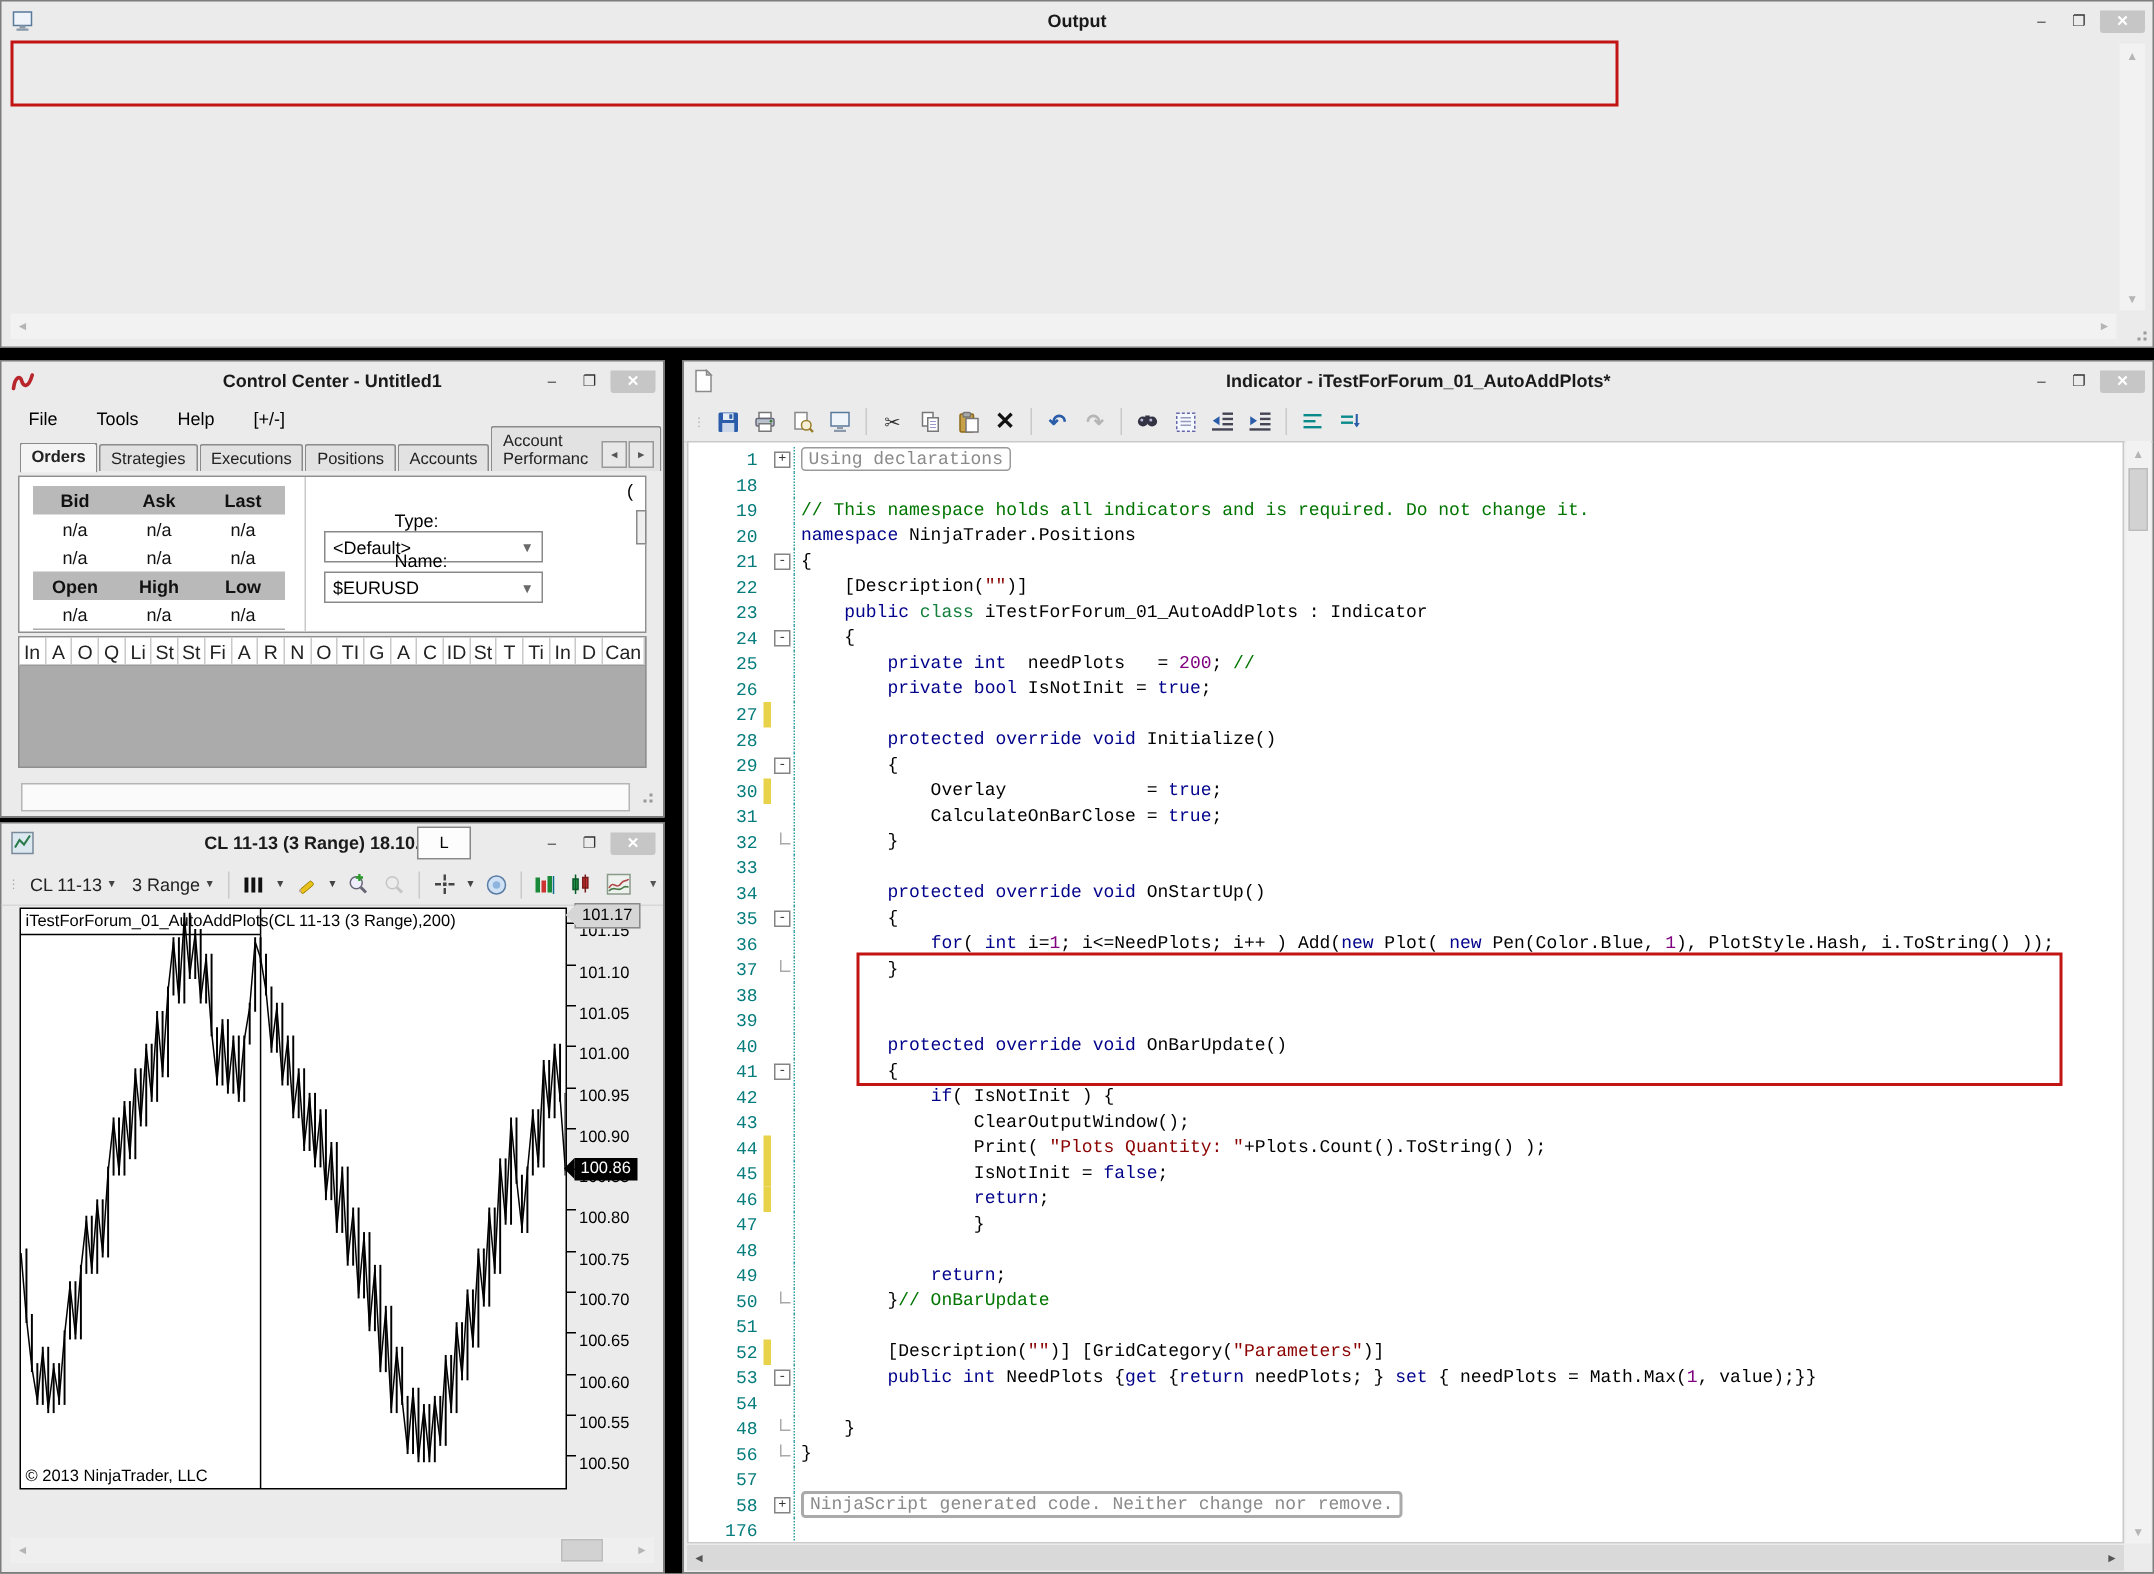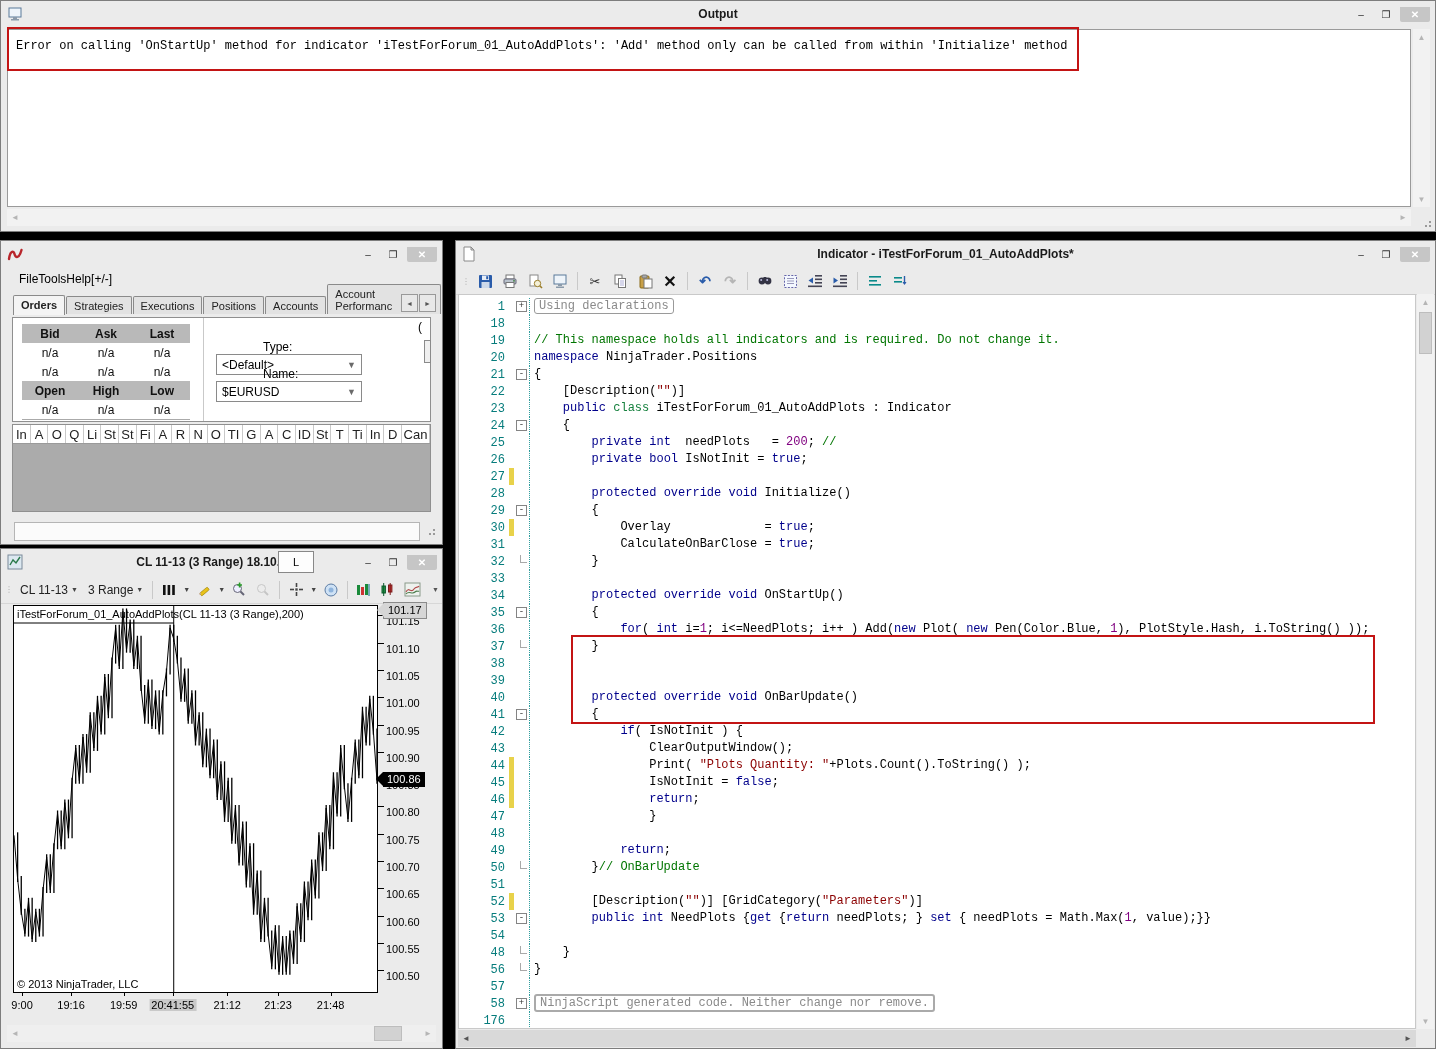--- a/index.html
+++ b/index.html
@@ -18,21 +18,21 @@
   .sb.h{height:17px;}
   .sb.v{width:17px;flex-direction:column;justify-content:space-between;}
   .sb .thumb{background:#d2d2d2;border:1px solid #bdbdbd;}
   .grip{position:absolute;width:10px;height:10px;}
   .grip i{position:absolute;width:2px;height:2px;background:#9a9a9a;}
   
   #out-body{position:absolute;left:6px;top:28px;right:24px;bottom:24px;background:#fff;border:1px solid #9a9a9a;}
   #out-text{position:absolute;left:8px;top:9px;font-size:12px;white-space:pre;}
   .anno{position:absolute;border:2px solid #c31414;pointer-events:none;z-index:5;}
   
-  .menubar{height:24px;display:flex;align-items:center;padding-left:18px;font-size:12px;}
+  .menubar{height:24px;display:flex;align-items:center;padding-left:18px;gap:26px;font-size:12px;}
   .tabstrip{height:23px;display:flex;align-items:flex-end;padding-left:12px;position:relative;}
   .tab{border:1px solid #8a8a8a;border-bottom:none;background:#e2e2e2;font-size:11px;padding:3px 7px 2px;margin-right:1px;border-radius:2px 2px 0 0;color:#222;}
   .tab.active{background:#f4f4f4;font-weight:bold;padding-bottom:4px;position:relative;top:1px;}
   .tabarrows{position:absolute;right:6px;bottom:2px;display:flex;gap:1px;}
   .tabarrow{width:15px;height:16px;border:1px solid #999;background:#e8e8e8;font-size:7px;color:#555;display:flex;align-items:center;justify-content:center;}
   #cc-panel{position:absolute;left:11px;right:11px;top:76px;height:103px;background:#fff;border:1px solid #8f8f8f;}
   #quote-table{position:absolute;left:9px;top:6px;width:168px;font-size:12px;border-bottom:1px solid #aaa;}
   .qrow{display:flex;height:19px;}
   .qcell{flex:1;display:flex;align-items:center;justify-content:center;color:#111;}
   .qhead{background:#b9b9b9;font-weight:bold;}
@@ -93,23 +93,20 @@
           <rect x="4" y="13" width="8" height="1.5" fill="#8a9aaa"></rect>
         </svg>
     </span>
     <span class="title">Output</span>
     <span class="caps">
       <span class="capbtn">–</span>
       <span class="capbtn">❐</span>
       <span class="capbtn close">✕</span>
     </span>
   </div>
-  <div id="out-body">
-    <div id="out-text" class="mono">Error on calling 'OnStartUp' method for indicator 'iTestForForum_01_AutoAddPlots': 'Add' method only can be called from within 'Initialize' method</div>
-  </div>
   <div class="anno" style="left: 6px; top: 26px; width: 1068px; height: 40px; border-color: rgb(195, 20, 20);"></div>
   <div class="sb v" style="right:5px;top:28px;bottom:24px;">
     <span class="ar sb-u">▲</span>
       <span class="ar sb-d">▼</span>
   </div>
   <div class="sb h" style="left:6px;right:24px;bottom:5px;justify-content:space-between;">
     <span class="ar sb-l">◄</span>
       <span class="ar sb-r">►</span>
   </div>
   <div class="grip" style="right:4px;bottom:4px;">
@@ -119,20 +116,21 @@
   </div>
 </div>
 
 <div class="win" id="w-cc" style="left:0;top:240px;width:443px;height:305px;">
   <div class="titlebar">
     <span class="ticon">
       <svg width="17" height="15" viewBox="0 0 17 15">
           <path d="M2 12 C3 4,6.5 3,7.5 7 C8.5 11,12 12,14.5 3" fill="none" stroke="#b8252b" stroke-width="2.4" stroke-linecap="round"></path>
         </svg>
     </span>
+    <span class="title">Control Center - Untitled1</span>
     <span class="caps">
       <span class="capbtn">–</span>
       <span class="capbtn">❐</span>
       <span class="capbtn close">✕</span>
     </span>
   </div>
   <div class="menubar" id="cc-menu">
       <span>File</span>
       <span>Tools</span>
       <span>Help</span>
@@ -497,36 +495,20 @@
         <i></i>
         <span>100.55</span>
       </div>
       <div class="ptick" style="top: 371.28px;">
         <i></i>
         <span>100.50</span>
       </div>
       <div class="price-tag tag-gray" style="top: -2.54px; left: 5px;">101.17</div>
       <div class="price-tag tag-black" style="top: 166.72px; left: 5px;">100.86</div>
     </div>
-  <div id="ch-taxis">
-      <span class="ttick" style="left: 9.075px;"></span>
-      <span class="tlab" style="left: 9.075px;">9:00</span>
-      <span class="ttick" style="left: 58.08px;"></span>
-      <span class="tlab" style="left: 58.08px;">19:16</span>
-      <span class="ttick" style="left: 110.715px;"></span>
-      <span class="tlab" style="left: 110.715px;">19:59</span>
-      <span class="ttick" style="left: 159.72px;"></span>
-      <span class="tlab hl" style="left: 159.72px;">20:41:55</span>
-      <span class="ttick" style="left: 214.17px;"></span>
-      <span class="tlab" style="left: 214.17px;">21:12</span>
-      <span class="ttick" style="left: 264.99px;"></span>
-      <span class="tlab" style="left: 264.99px;">21:23</span>
-      <span class="ttick" style="left: 317.625px;"></span>
-      <span class="tlab" style="left: 317.625px;">21:48</span>
-    </div>
   <div class="sb h" style="left:6px;right:6px;bottom:6px;justify-content:space-between;background:#efefef;">
     <span class="ar sb-l">◄</span>
     <span class="thumb" style="position:absolute;right:34px;width:26px;height:13px;"></span>
     <span class="ar sb-r">►</span>
   </div>
 </div>
 
 <div class="win" id="w-editor" style="left:455px;top:240px;width:981px;height:809px;">
   <div class="titlebar">
     <span class="ticon">

